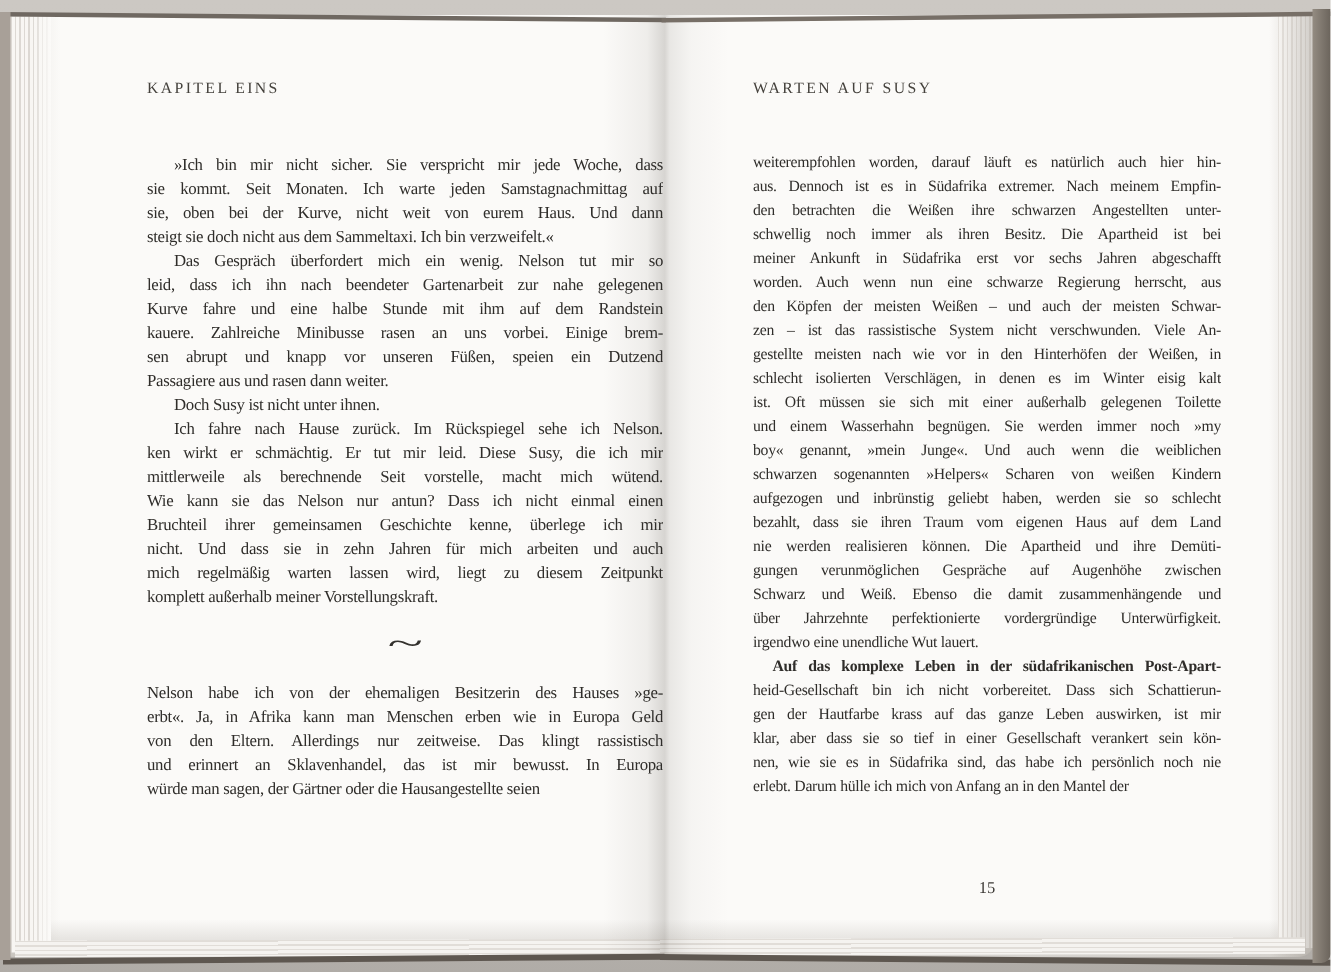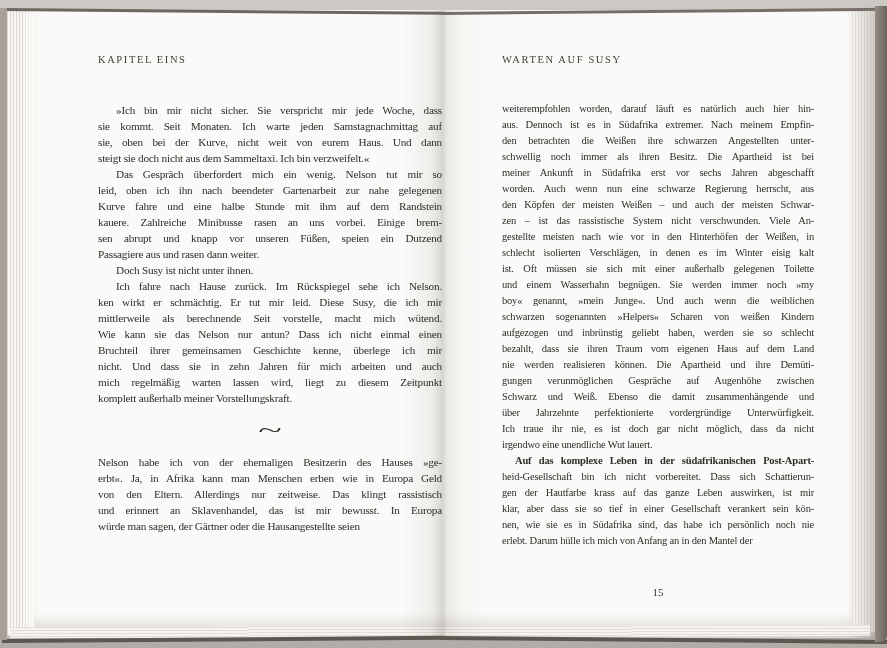--- a/index.html
+++ b/index.html
@@ -103,21 +103,21 @@
   <div class="edge edge-left"></div>
 
   <div class="page page-left">
     <div class="running-head">KAPITEL EINS</div>
     <div class="text-block">
         <div class="line indent">»Ich bin mir nicht sicher. Sie verspricht mir jede Woche, dass</div>
         <div class="line">sie kommt. Seit Monaten. Ich warte jeden Samstagnachmittag auf</div>
         <div class="line">sie, oben bei der Kurve, nicht weit von eurem Haus. Und dann</div>
         <div class="line last">steigt sie doch nicht aus dem Sammeltaxi. Ich bin verzweifelt.«</div>
         <div class="line indent">Das Gespräch überfordert mich ein wenig. Nelson tut mir so</div>
-        <div class="line">leid, oben ich ihn nach beendeter Gartenarbeit zur nahe gelegenen</div>
+        <div class="line">leid, dass ich ihn nach beendeter Gartenarbeit zur nahe gelegenen</div>
         <div class="line">Kurve fahre und eine halbe Stunde mit ihm auf dem Randstein</div>
         <div class="line">kauere. Zahlreiche Minibusse rasen an uns vorbei. Einige brem-</div>
         <div class="line">sen abrupt und knapp vor unseren Füßen, speien ein Dutzend</div>
         <div class="line last">Passagiere aus und rasen dann weiter.</div>
         <div class="line indent last">Doch Susy ist nicht unter ihnen.</div>
         <div class="line indent">Ich fahre nach Hause zurück. Im Rückspiegel sehe ich Nelson.</div>
         <div class="line">ken wirkt er schmächtig. Er tut mir leid. Diese Susy, die ich mir</div>
         <div class="line">mittlerweile als berechnende Seit vorstelle, macht mich wütend.</div>
         <div class="line">Wie kann sie das Nelson nur antun? Dass ich nicht einmal einen</div>
         <div class="line">Bruchteil ihrer gemeinsamen Geschichte kenne, überlege ich mir</div>
@@ -151,21 +151,20 @@
         <div class="line">ist. Oft müssen sie sich mit einer außerhalb gelegenen Toilette</div>
         <div class="line">und einem Wasserhahn begnügen. Sie werden immer noch »my</div>
         <div class="line">boy« genannt, »mein Junge«. Und auch wenn die weiblichen</div>
         <div class="line">schwarzen sogenannten »Helpers« Scharen von weißen Kindern</div>
         <div class="line">aufgezogen und inbrünstig geliebt haben, werden sie so schlecht</div>
         <div class="line">bezahlt, dass sie ihren Traum vom eigenen Haus auf dem Land</div>
         <div class="line">nie werden realisieren können. Die Apartheid und ihre Demüti-</div>
         <div class="line">gungen verunmöglichen Gespräche auf Augenhöhe zwischen</div>
         <div class="line">Schwarz und Weiß. Ebenso die damit zusammenhängende und</div>
         <div class="line">über Jahrzehnte perfektionierte vordergründige Unterwürfigkeit.</div>
-        <div class="line">Ich traue ihr nie, es ist doch gar nicht möglich, dass da nicht</div>
         <div class="line last">irgendwo eine unendliche Wut lauert.</div>
         <div class="line indent">Auf das komplexe Leben in der südafrikanischen Post-Apart-</div>
         <div class="line">heid-Gesellschaft bin ich nicht vorbereitet. Dass sich Schattierun-</div>
         <div class="line">gen der Hautfarbe krass auf das ganze Leben auswirken, ist mir</div>
         <div class="line">klar, aber dass sie so tief in einer Gesellschaft verankert sein kön-</div>
         <div class="line">nen, wie sie es in Südafrika sind, das habe ich persönlich noch nie</div>
         <div class="line last">erlebt. Darum hülle ich mich von Anfang an in den Mantel der</div>
       </div>
     <div class="folio">15</div>
   </div>

